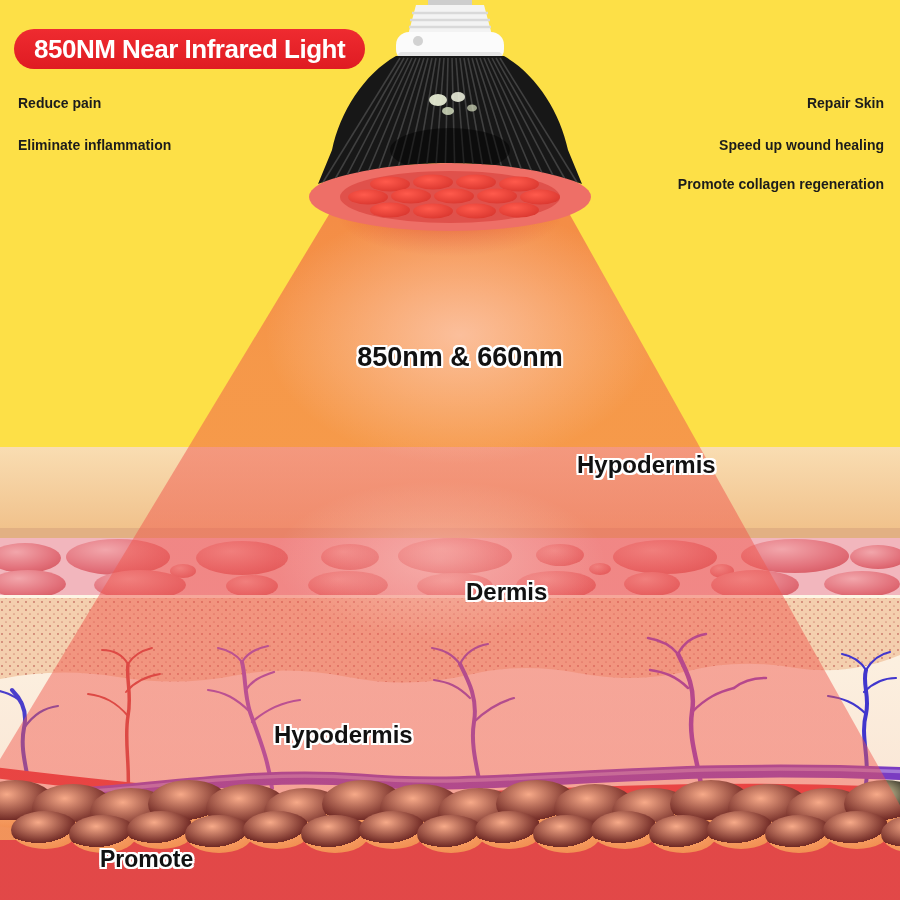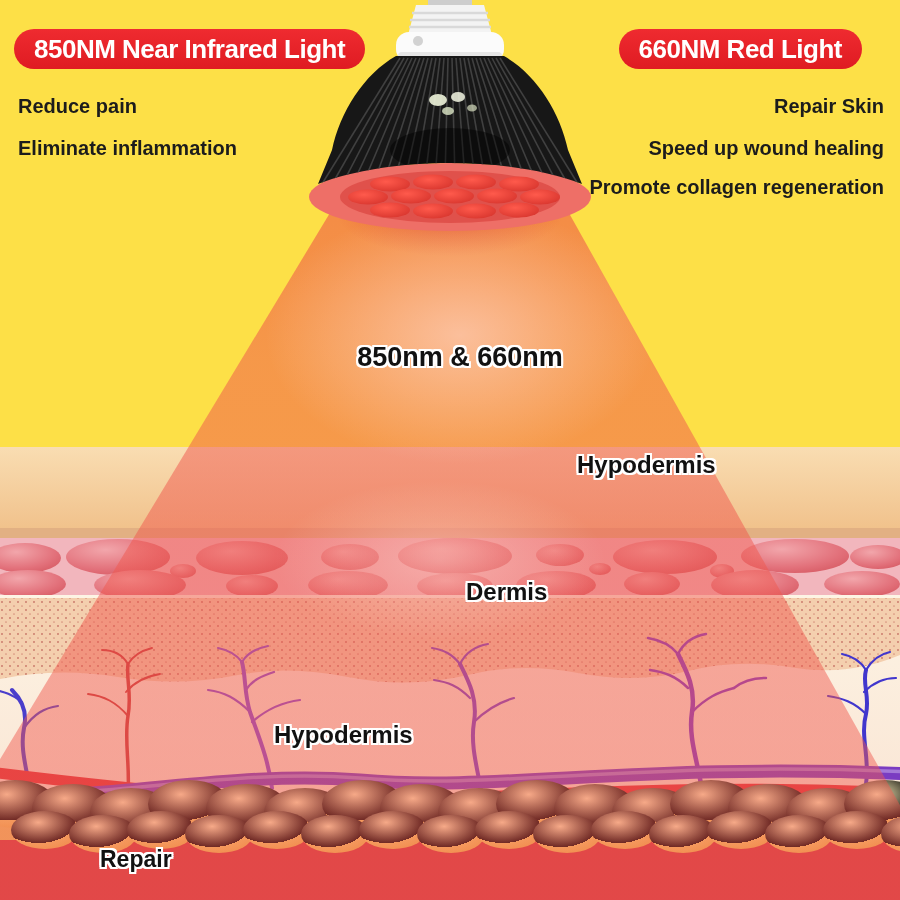--- a/index.html
+++ b/index.html
@@ -3,21 +3,21 @@
 <meta charset="utf-8">
 <style>
   html,body{margin:0;padding:0;background:#ffffff;}
   .stage{position:relative;width:900px;height:900px;overflow:hidden;background:#fde047;
          font-family:"Liberation Sans",sans-serif;}
   .badge{position:absolute;top:29px;height:40px;line-height:40px;padding:0 20px;
          background:linear-gradient(#ef2b30,#df1b22);color:#ffffff;font-size:26px;font-weight:bold;
          letter-spacing:-0.5px;border-radius:21px;white-space:nowrap;}
   .badge-left{left:14px;}
   .badge-right{right:38px;}
-  .benefit{position:absolute;font-size:20px;font-weight:600;color:#1c1c1c;white-space:nowrap;}
+  .benefit{position:absolute;font-size:14px;font-weight:600;color:#1c1c1c;white-space:nowrap;}
   .benefit.l{left:18px;text-align:left;}
   .benefit.r{right:16px;text-align:right;}
   .outlined{position:absolute;font-weight:bold;color:#111;white-space:nowrap;
     text-shadow:-2px -2px 0 #fff,2px -2px 0 #fff,-2px 2px 0 #fff,2px 2px 0 #fff,
                  0 -2px 0 #fff,0 2px 0 #fff,-2px 0 0 #fff,2px 0 0 #fff;margin-top:24px;}
   #beam{position:absolute;left:0;top:0;width:900px;height:900px;z-index:3;
     clip-path:polygon(345px 188px,555px 188px,953px 900px,-85px 900px);
     background:linear-gradient(180deg,
       rgba(234,62,53,0.78) 0%,
       rgba(236,74,64,0.62) 10%,
@@ -256,28 +256,27 @@
       <ellipse cx="138" cy="100" rx="9" ry="6" fill="#eef4da" opacity="0.9"></ellipse>
       <ellipse cx="158" cy="97" rx="7" ry="5" fill="#f4f8e4" opacity="0.85"></ellipse>
       <ellipse cx="148" cy="111" rx="6" ry="4" fill="#dfe8c8" opacity="0.8"></ellipse>
       <ellipse cx="172" cy="108" rx="5" ry="3.5" fill="#d8e0c0" opacity="0.7"></ellipse>
       <ellipse cx="150" cy="150" rx="60" ry="22" fill="#000000" opacity="0.45"></ellipse>
     </g>
   </svg>
 
   <div class="txt-layer">
     <div class="badge badge-left">850NM Near Infrared Light</div>
-    <div class="badge badge-right">660NM Red Light</div>
 
     <div class="benefit l" style="top:95px">Reduce pain</div>
     <div class="benefit l" style="top:137px">Eliminate inflammation</div>
 
     <div class="benefit r" style="top:95px">Repair Skin</div>
     <div class="benefit r" style="top:137px">Speed up wound healing</div>
     <div class="benefit r" style="top:176px">Promote collagen regeneration</div>
 
     <div class="outlined lbl-beam">850nm &amp; 660nm</div>
     <div class="outlined lbl-epidermis">Hypodermis</div>
     <div class="outlined lbl-dermis">Dermis</div>
     <div class="outlined lbl-hypodermis">Hypodermis</div>
-    <div class="outlined lbl-muscle">Repair</div>
+    <div class="outlined lbl-muscle">Promote</div>
   </div>
 </div>
 
 </body></html>

